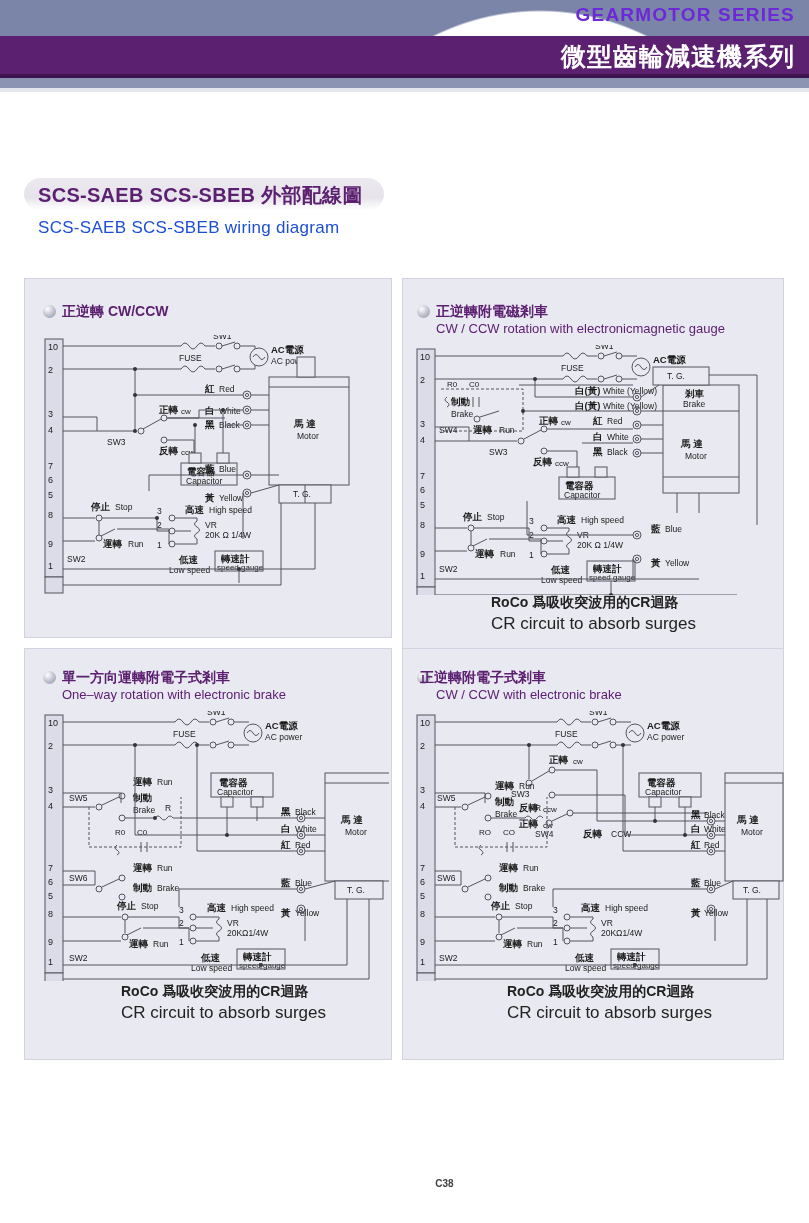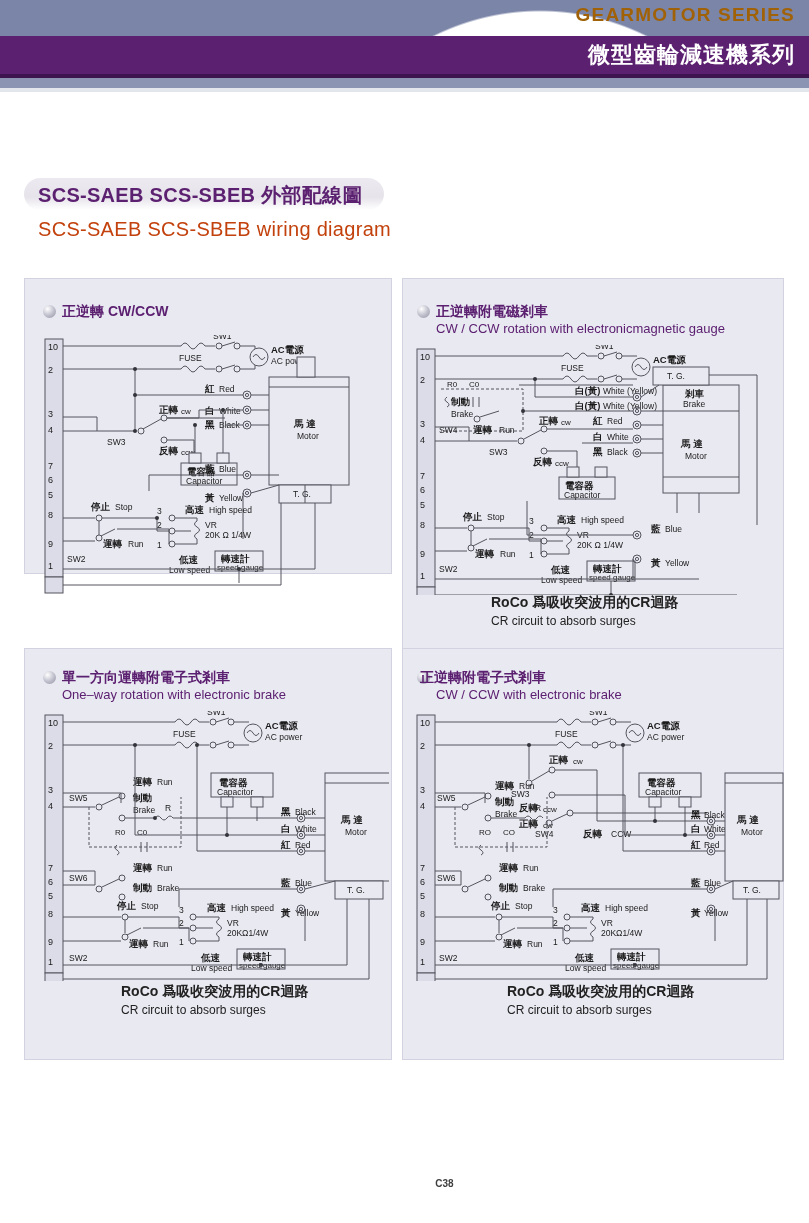--- a/index.html
+++ b/index.html
@@ -30,65 +30,65 @@
   .hdr-grey2 {
     position: absolute; left: 0; top: 78px; width: 809px; height: 10px;
     background: #8b94b2;
   }
   .hdr-grey3 {
     position: absolute; left: 0; top: 88px; width: 809px; height: 4px;
     background: #e4e6ee;
   }
   .hdr-en {
     position: absolute; right: 14px; top: 4px;
-    font-size: 19px; letter-spacing: 1.2px; color: #a16207;
+    font-size: 19px; letter-spacing: 1.2px; color: #6d28d9;
     font-weight: bold; font-family: "Liberation Sans", sans-serif;
   }
   .hdr-cn {
     position: absolute; right: 14px; top: 40px;
-    font-size: 22px; letter-spacing: 1px; color: #ffffff;
+    font-size: 25px; letter-spacing: 1px; color: #ffffff;
     font-weight: bold;
   }
 
   
   .title-pill {
     position: absolute; left: 24px; top: 178px;
     height: 32px; min-width: 360px;
     background: linear-gradient(to bottom, #eceaf0 0%, #e6e3ea 60%, #ffffff 100%);
     border-radius: 16px;
   }
   .title-cn {
     position: absolute; left: 38px; top: 182px;
     font-size: 20px; color: #5c2070; font-weight: bold; letter-spacing: 0.3px;
   }
   .title-en {
     position: absolute; left: 38px; top: 218px;
-    font-size: 20px; color: #c2410c; letter-spacing: 0.3px;
+    font-size: 17px; color: #1d4ed8; letter-spacing: 0.3px;
   }
 
   
   .panel {
     position: absolute;
     background: #e9e9f2;
     border: 1px solid #d2d2e0;
   }
-  .p1 { left: 24px;  top: 278px; width: 368px; height: 296px; }
+  .p1 { left: 24px;  top: 278px; width: 368px; height: 360px; }
   .p2 { left: 402px; top: 278px; width: 382px; height: 460px; }
   .p3 { left: 24px;  top: 648px; width: 368px; height: 412px; }
   .p4 { left: 402px; top: 648px; width: 382px; height: 412px; }
 
   .bullet {
     position: absolute; width: 13px; height: 13px; border-radius: 50%;
     background: radial-gradient(circle at 35% 30%, #ffffff 0%, #c8c8d4 45%, #8f8fa0 100%);
   }
   .ph-cn { position: absolute; font-size: 14px; color: #5c2070; font-weight: bold; white-space: nowrap; }
   .ph-en { position: absolute; font-size: 13px; color: #5c2070; white-space: nowrap; }
 
   .caption-cn { position: absolute; font-size: 14px; color: #222; font-weight: bold; white-space: nowrap; }
-  .caption-en { position: absolute; font-size: 12px; color: #222; white-space: nowrap; }
+  .caption-en { position: absolute; font-size: 17px; color: #222; white-space: nowrap; }
 
   .page-num {
     position: absolute; left: 0; top: 1178px; width: 809px;
     text-align: center; font-size: 10px; color: #404040; font-weight: bold; margin-left: 40px;
   }
 
   svg { display: block; }
   .dg text { font-family: "Liberation Sans", sans-serif; fill: #1a1a1a; }
   .lbl-cn { font-size: 9.5px; font-weight: bold; }
   .lbl-en { font-size: 8.5px; }

